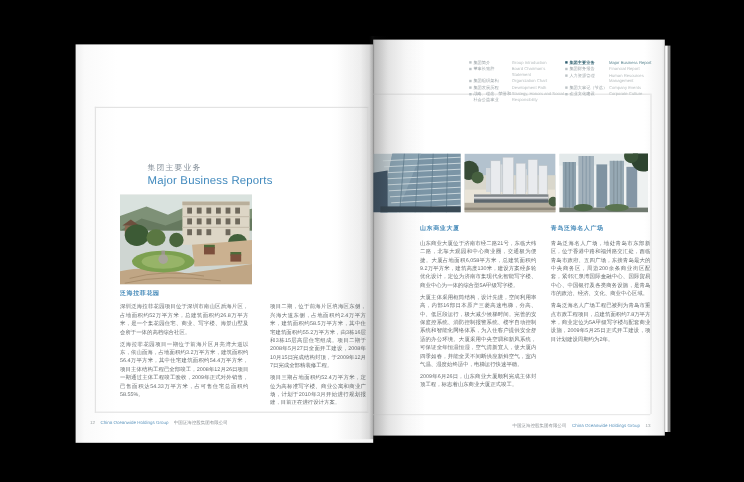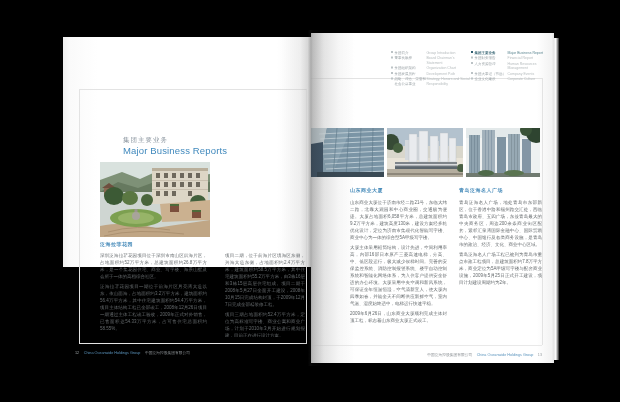--- a/index.html
+++ b/index.html
@@ -3,21 +3,21 @@
 <meta charset="utf-8">
 <style>
   html,body{margin:0;padding:0;}
   body{
     width:620px;height:402px;position:relative;overflow:hidden;
     background:#000;
     font-family:"Liberation Sans", sans-serif;
   }
   .page{position:absolute;}
   .page-left{
-    left:63px;top:37px;width:248px;height:230px;
+    left:63px;top:37px;width:248px;height:332px;
     background:linear-gradient(90deg,#efefef 0%,#fafafa 3%,#ffffff 14%,#ffffff 86%,#f4f4f4 100%);
   }
   .page-right{
     left:311px;top:33px;width:243px;height:330px;
     background:linear-gradient(90deg,#e9e9e9 0%,#f6f6f6 5%,#ffffff 18%,#ffffff 93%,#f2f2f2 99%,#e3e3e3 100%);
   }
   .page-right .stack{
     position:absolute;right:-5px;top:5px;bottom:3px;width:5px;
     background:linear-gradient(90deg,#ececec 0 1px,#fbfbfb 1px 2px,#cfcfcf 2px 3px,#8f8f8f 3px 4px,#4a4a4a 4px 5px);
   }

